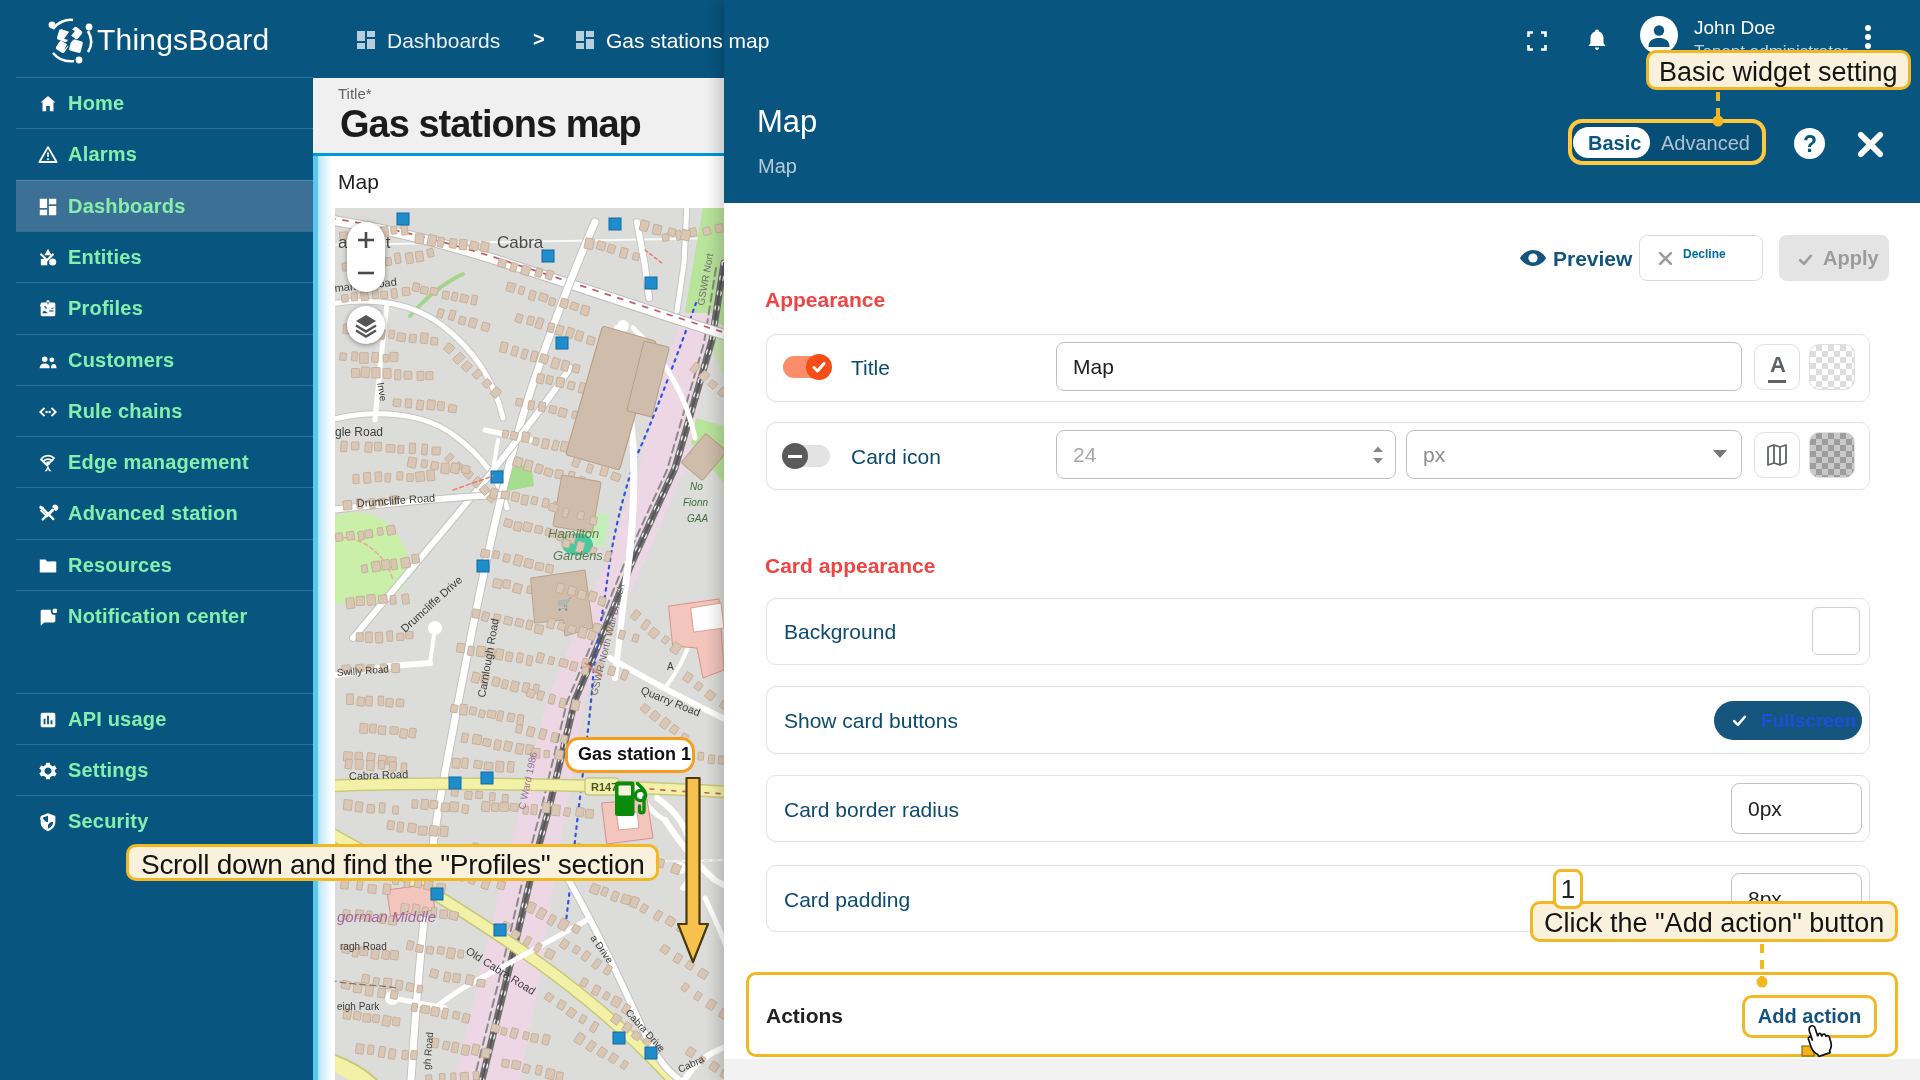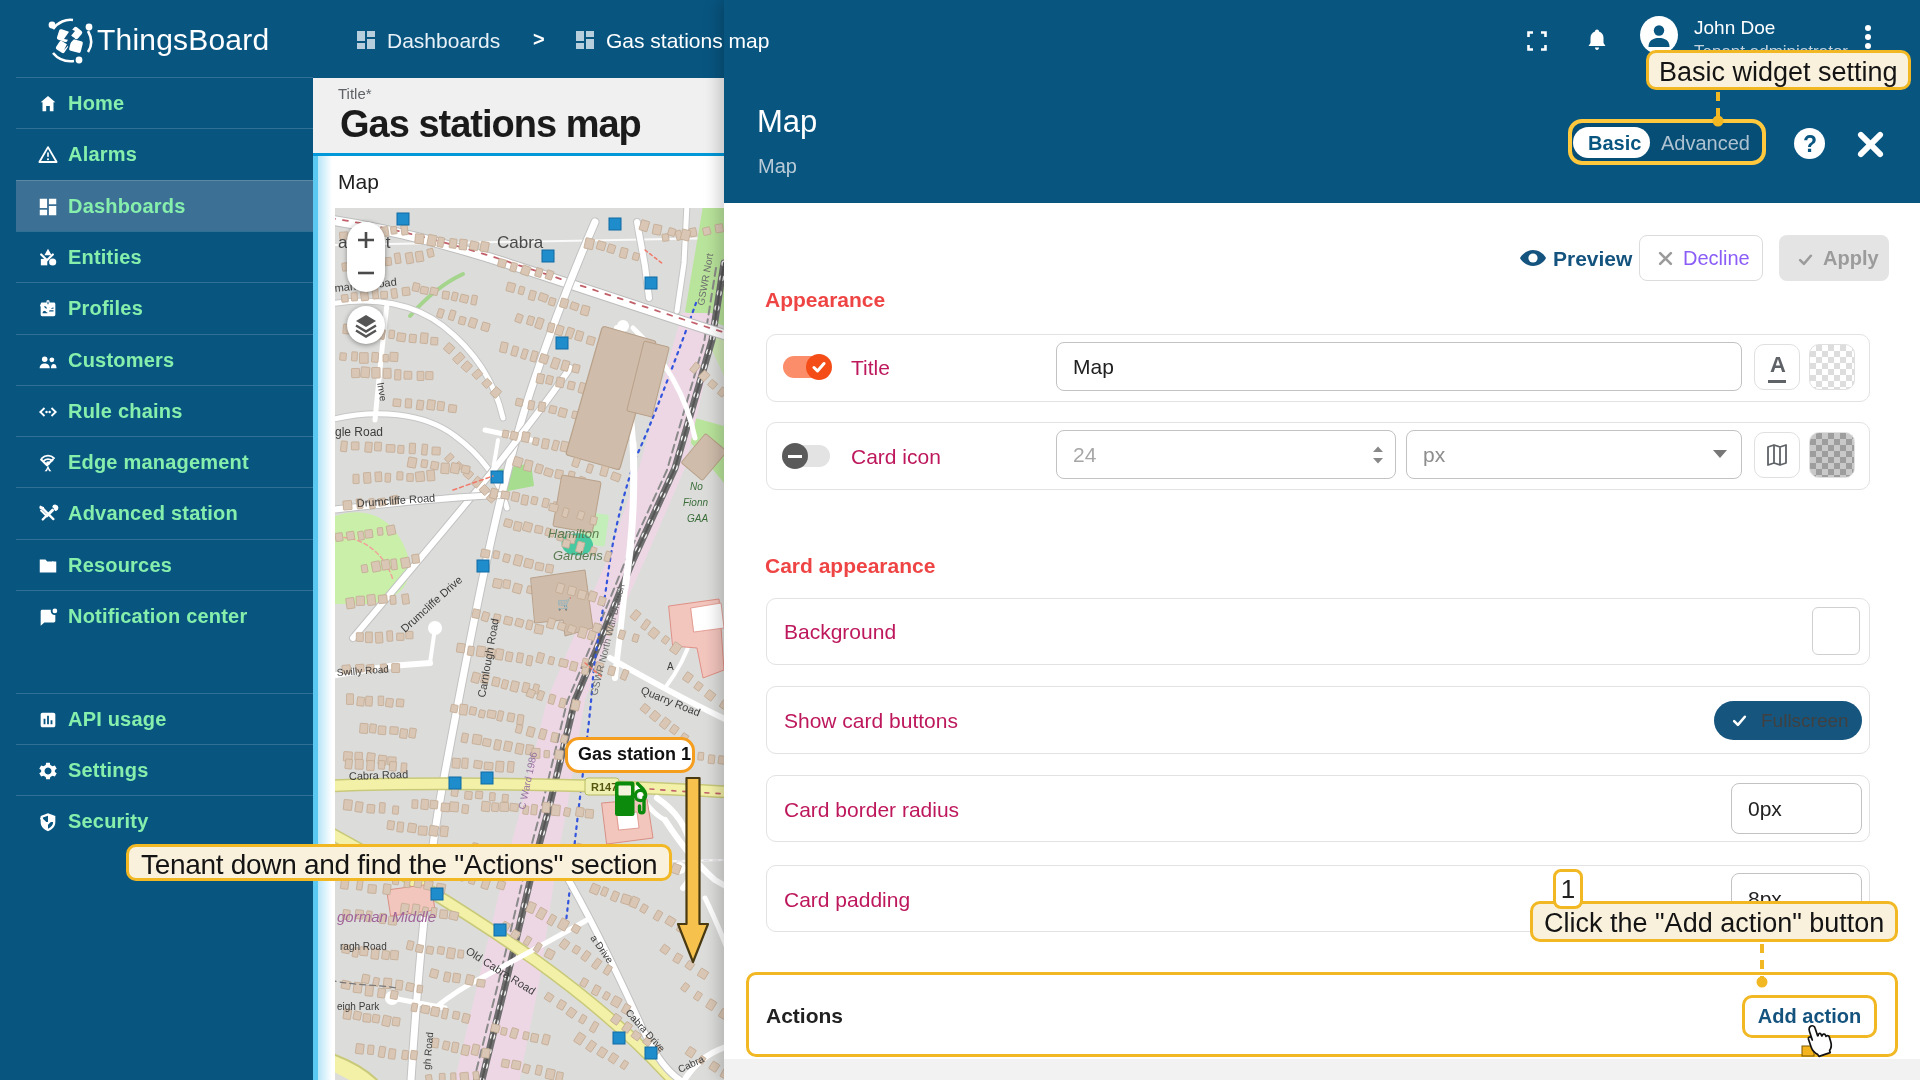--- a/index.html
+++ b/index.html
@@ -9,21 +9,21 @@
 .topstrip { position:absolute; left:313px; top:0; width:411px; height:78px; background:#085580; }
 .dlg { position:absolute; left:724px; top:0; width:1196px; height:1080px; background:#fff;
   box-shadow:-6px 0 14px rgba(0,0,0,0.18); }
 .dlghead { position:absolute; left:0; top:0; width:1196px; height:203px; background:#085580; }
 .menuitem { position:absolute; left:16px; width:345px; height:51px; color:#86efac;
   border-top:1px solid rgba(255,255,255,0.16); }
 .menuitem .lbl { position:absolute; left:52px; top:14px; font-size:20px; font-weight:600; letter-spacing:0.2px; }
 .menuitem svg { position:absolute; left:21px; top:15px; }
 .chev { position:absolute; right:22px; top:16px; }
 .row { position:absolute; left:42px; width:1104px; border:1px solid #e2e2e2; border-radius:10px; background:#fff; }
-.rowlbl { position:absolute; font-size:21px; color:#be185d; }
+.rowlbl { position:absolute; font-size:21px; color:#0c4a6e; }
 .secthead { position:absolute; left:41px; font-size:21px; font-weight:700; color:#ef4444; }
 .inp { position:absolute; border:1px solid #c2c2c2; border-radius:8px; background:#fff; }
 .sqbtn { position:absolute; width:46px; height:46px; border:1px solid #e0e0e0; border-radius:10px; background:#fff; }
 .callout { position:absolute; background:#faf1dd; border:3px solid #f2b824; border-radius:10px;
   color:#141414; white-space:nowrap; }
 </style></head><body>
 <div class="sidebar">
 <div class="menuitem" style="top:77px">
       <svg width="22" height="22" viewBox="0 0 24 24">
         <g fill="#fff">
@@ -941,21 +941,21 @@
 
 <svg class="abs" style="left:795px;top:248px" width="28" height="20" viewBox="0 0 28 20">
       <path d="M14 2 C20 2 25 6 27 10 C25 14 20 18 14 18 C8 18 3 14 1 10 C3 6 8 2 14 2 Z" fill="#15537f"></path>
       <circle cx="14" cy="10" r="4.6" fill="#fff"></circle>
     </svg>
 <div class="abs" style="left:829px;top:247px;font-size:21px;font-weight:700;color:#15537f">Preview</div>
 <div class="abs" style="left:915px;top:235px;width:124px;height:46px;border:1px solid #dcdcdc;border-radius:8px"></div>
 <svg class="abs" style="left:934px;top:251px" width="15" height="15" viewBox="0 0 14 14">
       <path d="M2 2 L12 12 M12 2 L2 12" fill="none" stroke="#9b9b9b" stroke-width="2.4" stroke-linecap="round"></path>
     </svg>
-<div class="abs" style="left:959px;top:247px;font-size:20px;font-weight:400;color:#8b5cf6">Decline</div>
+<div class="abs" style="left:959px;top:247px;font-size:12px;font-weight:700;color:#0369a1">Decline</div>
 <div class="abs" style="left:1055px;top:235px;width:110px;height:46px;background:#e4e4e4;border-radius:8px"></div>
 <svg class="abs" style="left:1074px;top:252px" width="15" height="15" viewBox="0 0 14 14">
       <path d="M2 7.5 L5.5 11 L12 3.5" fill="none" stroke="#9b9b9b" stroke-width="2.4" stroke-linecap="round" stroke-linejoin="round"></path>
     </svg>
 <div class="abs" style="left:1099px;top:247px;font-size:20px;font-weight:700;color:#9b9b9b">Apply</div>
 
 <div class="secthead" style="top:288px">Appearance</div>
 <div class="row" style="top:334px;height:68px"></div>
 <div class="abs" style="left:59px;top:356px;width:47px;height:22px;background:#fb8d6b;border-radius:11px"></div>
 <div class="abs" style="left:82px;top:354px;width:26px;height:26px;background:#f44d17;border-radius:50%"></div>
@@ -997,21 +997,21 @@
 <div class="row" style="top:598px;height:67px"></div>
 <div class="rowlbl" style="left:60px;top:620px">Background</div>
 <div class="abs" style="left:1088px;top:607px;width:48px;height:48px;border:1px solid #d0d0d0;border-radius:6px;background:#fff"></div>
 
 <div class="row" style="top:686px;height:68px"></div>
 <div class="rowlbl" style="left:60px;top:709px">Show card buttons</div>
 <div class="abs" style="left:990px;top:701px;width:148px;height:39px;background:#16567e;border-radius:20px"></div>
 <svg class="abs" style="left:1008px;top:713px" width="15" height="15" viewBox="0 0 14 14">
       <path d="M2 7.5 L5.5 11 L12 3.5" fill="none" stroke="#fff" stroke-width="2.4" stroke-linecap="round" stroke-linejoin="round"></path>
     </svg>
-<div class="abs" style="left:1037px;top:710px;font-size:19px;font-weight:400;color:#404040">Fullscreen</div>
+<div class="abs" style="left:1037px;top:710px;font-size:19px;font-weight:700;color:#1d4ed8">Fullscreen</div>
 
 <div class="row" style="top:775px;height:67px"></div>
 <div class="rowlbl" style="left:60px;top:798px">Card border radius</div>
 <div class="inp" style="left:1007px;top:783px;width:131px;height:51px"></div>
 <div class="abs" style="left:1024px;top:797px;font-size:21px;color:#212121">0px</div>
 
 <div class="row" style="top:865px;height:67px"></div>
 <div class="rowlbl" style="left:60px;top:888px">Card padding</div>
 <div class="inp" style="left:1007px;top:873px;width:131px;height:51px"></div>
 <div class="abs" style="left:1024px;top:887px;font-size:21px;color:#212121">8px</div>
@@ -1069,21 +1069,21 @@
     <circle cx="6" cy="13" r="3" fill="#fff"></circle>
     <circle cx="6" cy="22" r="3" fill="#fff"></circle>
   </svg>
 
 <div class="callout" style="left:1646px;top:50px;height:40px;padding:4px 10px 0;font-size:27px">Basic widget setting</div>
 <svg class="abs" style="left:1708px;top:90px" width="20" height="40" viewBox="0 0 20 40">
 <path d="M10 2 L10 28" stroke="#f2b824" stroke-width="4" stroke-dasharray="9 7"></path>
 <circle cx="10" cy="31" r="5.5" fill="#f2b824"></circle>
   </svg>
 
-<div class="callout" style="left:126px;top:844px;height:37px;padding:2px 12px 0;font-size:28px;letter-spacing:-0.3px">Tenant down and find the "Actions" section</div>
+<div class="callout" style="left:126px;top:844px;height:37px;padding:2px 12px 0;font-size:28px;letter-spacing:-0.3px">Scroll down and find the "Profiles" section</div>
 
 <svg class="abs" style="left:672px;top:776px" width="42" height="192" viewBox="0 0 42 192">
 <path d="M14.5 2 L27.5 2 L27.5 148 L36 148 L21 186 L6 148 L14.5 148 Z" fill="#f6c14c" stroke="#4a3a12" stroke-width="2.2" stroke-linejoin="round"></path>
   </svg>
 
 <div class="abs" style="left:565px;top:737px;width:130px;height:36px;background:#fff;border:3px solid #f59e1e;border-radius:14px"></div>
 <div class="abs" style="left:578px;top:744px;font-size:18px;font-weight:700;color:#111">Gas station 1</div>
 
 <div class="callout" style="left:1530px;top:901px;height:41px;padding:4px 11px 0;font-size:27px">Click the "Add action" button</div>
 <div class="abs" style="left:1553px;top:869px;width:30px;height:40px;background:#fff;border:3px solid #f2b824;border-radius:8px"></div>

